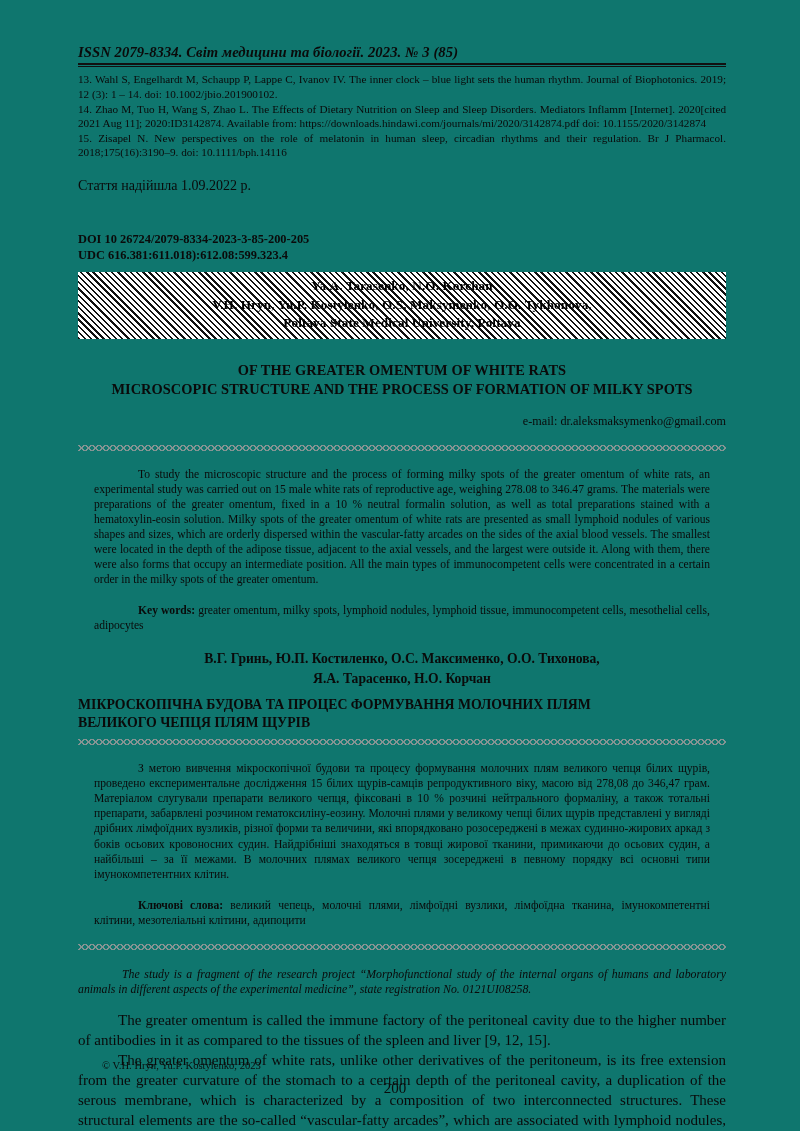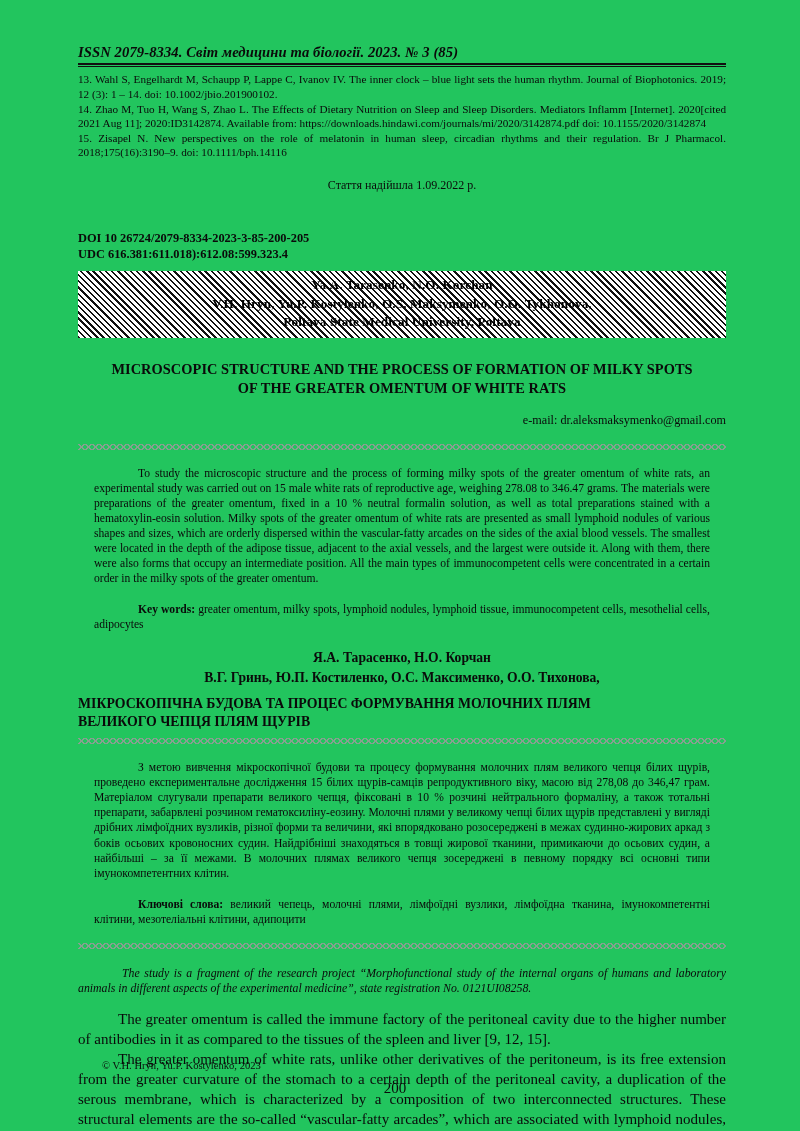--- a/index.html
+++ b/index.html
@@ -9,21 +9,21 @@
   }
   body {
     font-family: "Liberation Serif", "DejaVu Serif", serif;
     color: #0a0a0a;
   }
   .page {
     position: relative;
     width: 800px;
     height: 1131px;
     margin: 0 auto;
-    background: #22c55e;
+    background: #0f766e;
     box-sizing: border-box;
     padding: 0;
     overflow: hidden;
     text-decoration: underline;
   }
   .content {
     position: absolute;
     left: 78px;
     top: 0;
     width: 648px;
@@ -51,22 +51,22 @@
   .refs {
     margin-top: 5px;
     font-size: 11.2px;
     line-height: 1.30;
     text-align: justify;
   }
   .refs p { margin: 0; }
 
   .received {
     margin-top: 18px;
-    text-align: center;
-    font-size: 12px;
+    text-align: left;
+    font-size: 14px;
   }
 
   
   .ids {
     margin-top: 37px;
     font-size: 12.4px;
     font-weight: bold;
     line-height: 1.30;
   }
   .ids div { margin: 0; }
@@ -215,36 +215,36 @@
       <div>UDC 616.381:611.018):612.08:599.323.4</div>
     </div>
 
     <div class="authors-band">
       <div class="ln">Ya.A. Tarasenko, N.O. Korchan</div>
       <div class="ln">V.H. Hryn, Yu.P. Kostylenko, O.S. Maksymenko, O.O. Tykhonova,</div>
       <div class="ln">Poltava State Medical University, Poltava</div>
     </div>
 
     <div class="en-title">
+      <div>OF THE GREATER OMENTUM OF WHITE RATS</div>
       <div>MICROSCOPIC STRUCTURE AND THE PROCESS OF FORMATION OF MILKY SPOTS</div>
-      <div>OF THE GREATER OMENTUM OF WHITE RATS</div>
     </div>
 
     <div class="email">e-mail: dr.aleksmaksymenko@gmail.com</div>
 
     <div class="zig top"></div>
 
     <div class="abstract">
       <p class="indent">To study the microscopic structure and the process of forming milky spots of the greater omentum of white rats, an experimental study was carried out on 15 male white rats of reproductive age, weighing 278.08 to 346.47 grams. The materials were preparations of the greater omentum, fixed in a 10 % neutral formalin solution, as well as total preparations stained with a hematoxylin-eosin solution. Milky spots of the greater omentum of white rats are presented as small lymphoid nodules of various shapes and sizes, which are orderly dispersed within the vascular-fatty arcades on the sides of the axial blood vessels. The smallest were located in the depth of the adipose tissue, adjacent to the axial vessels, and the largest were outside it. Along with them, there were also forms that occupy an intermediate position. All the main types of immunocompetent cells were concentrated in a certain order in the milky spots of the greater omentum.</p>
       <p class="indent"><span class="kw-label">Key words:</span><span> greater omentum, milky spots, lymphoid nodules, lymphoid tissue, immunocompetent cells, mesothelial cells, adipocytes</span></p>
     </div>
 
     <div class="ua-authors">
+      <div>В.Г. Гринь, Ю.П. Костиленко, О.С. Максименко, О.О. Тихонова,</div>
       <div>Я.А. Тарасенко, Н.О. Корчан</div>
-      <div>В.Г. Гринь, Ю.П. Костиленко, О.С. Максименко, О.О. Тихонова,</div>
     </div>
 
     <div class="ua-title">
       <div>МІКРОСКОПІЧНА БУДОВА ТА ПРОЦЕС ФОРМУВАННЯ МОЛОЧНИХ ПЛЯМ</div>
       <div>ВЕЛИКОГО ЧЕПЦЯ ПЛЯМ ЩУРІВ</div>
     </div>
 
     <div class="zig mid"></div>
 
     <div class="abstract">

